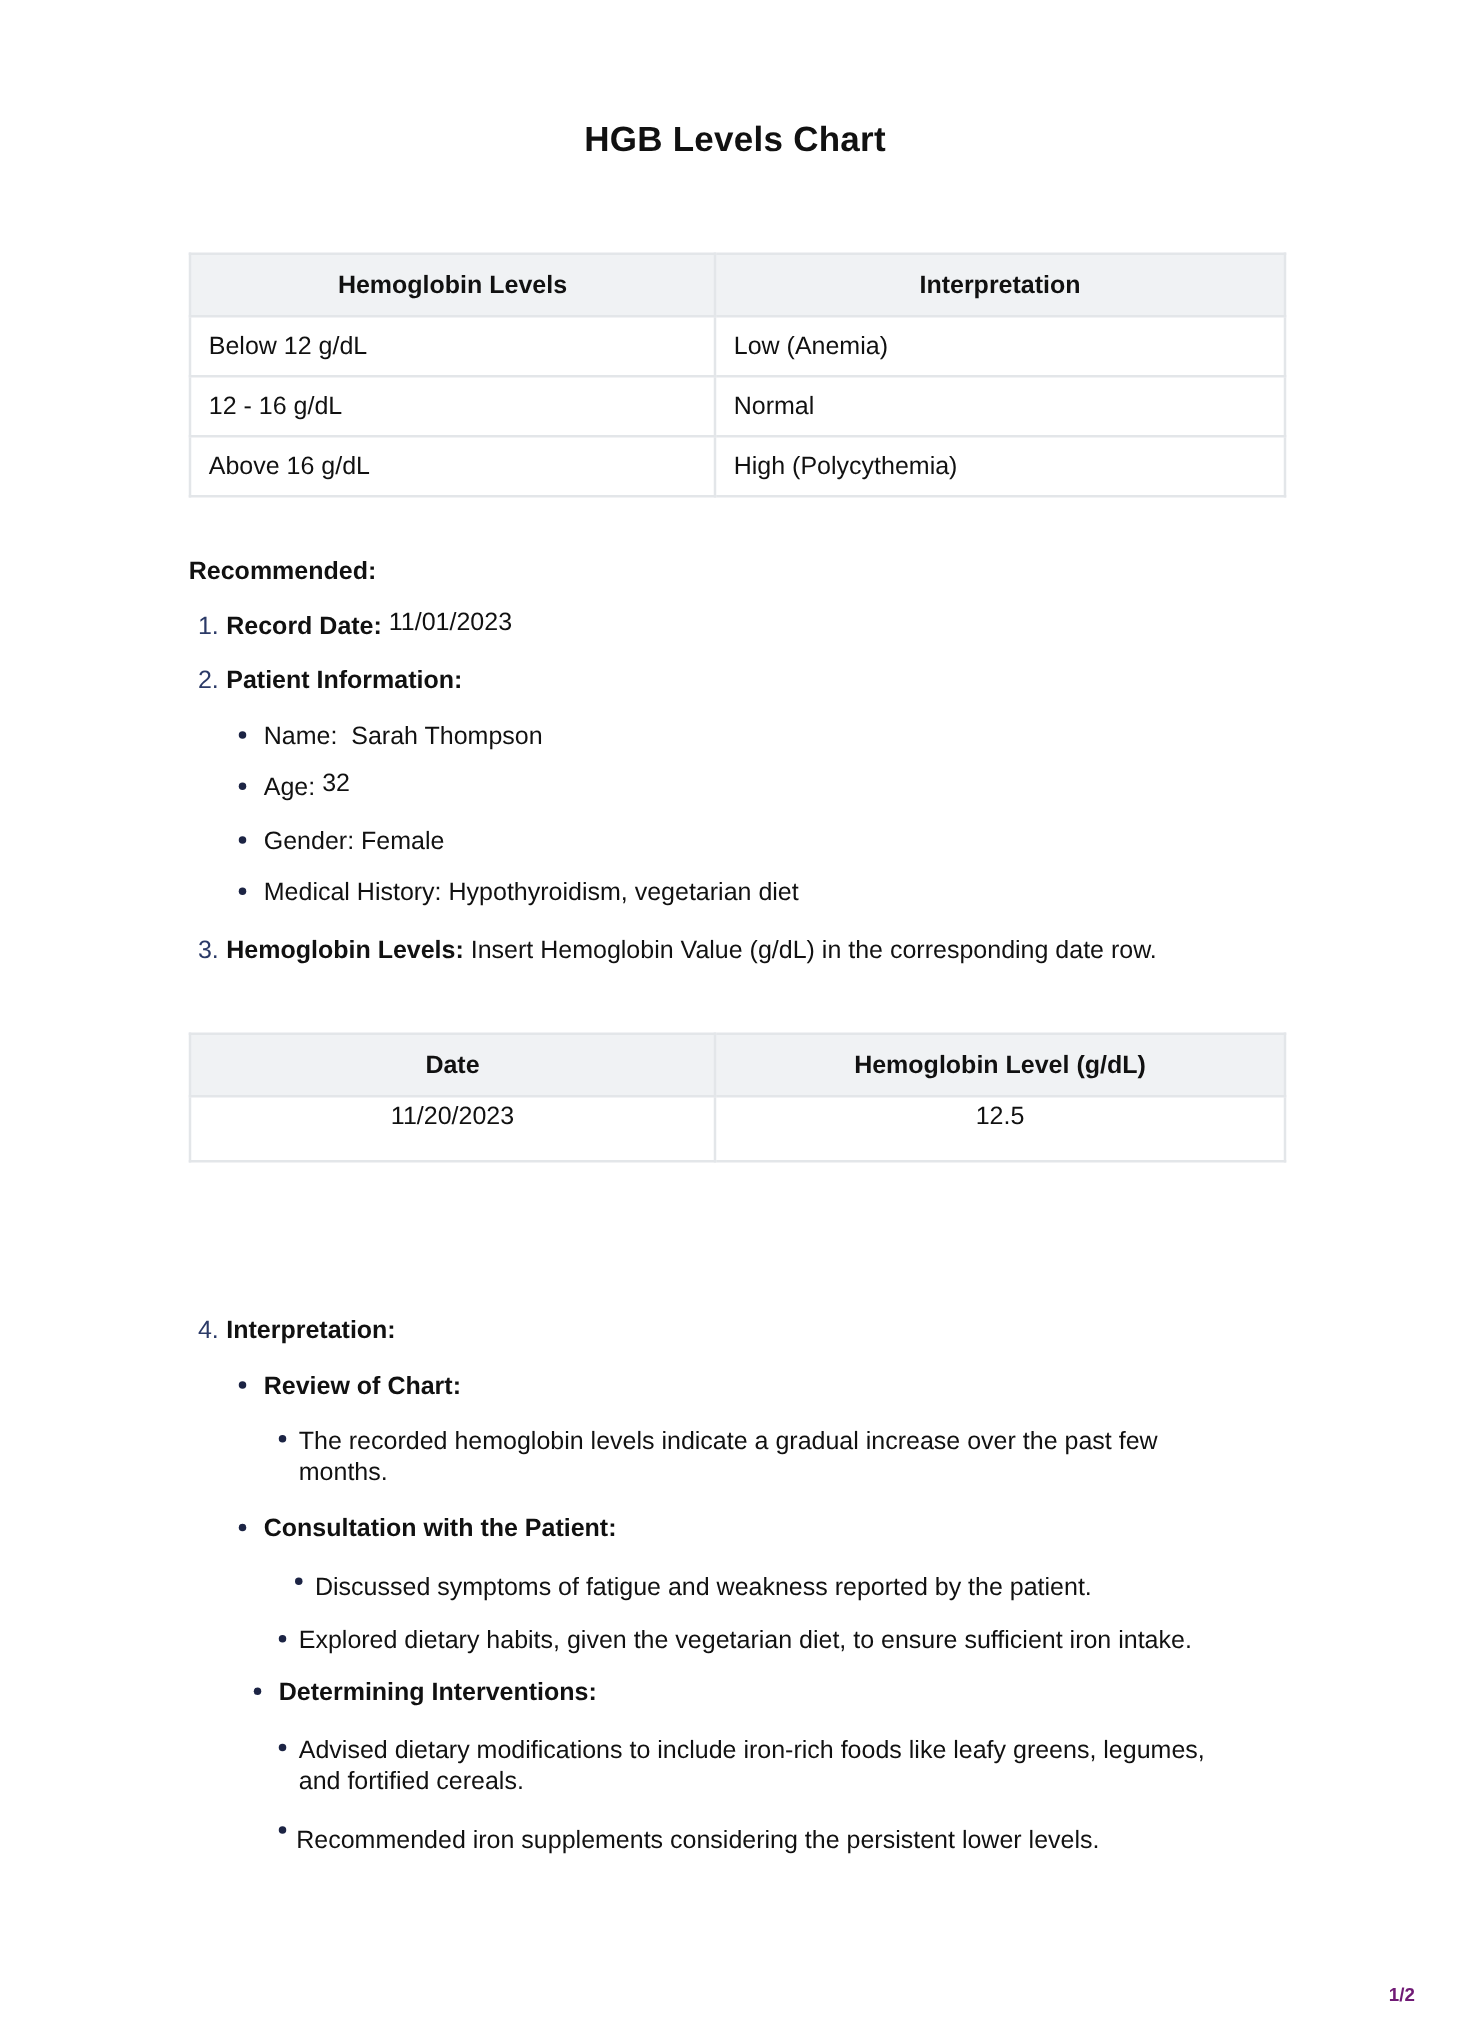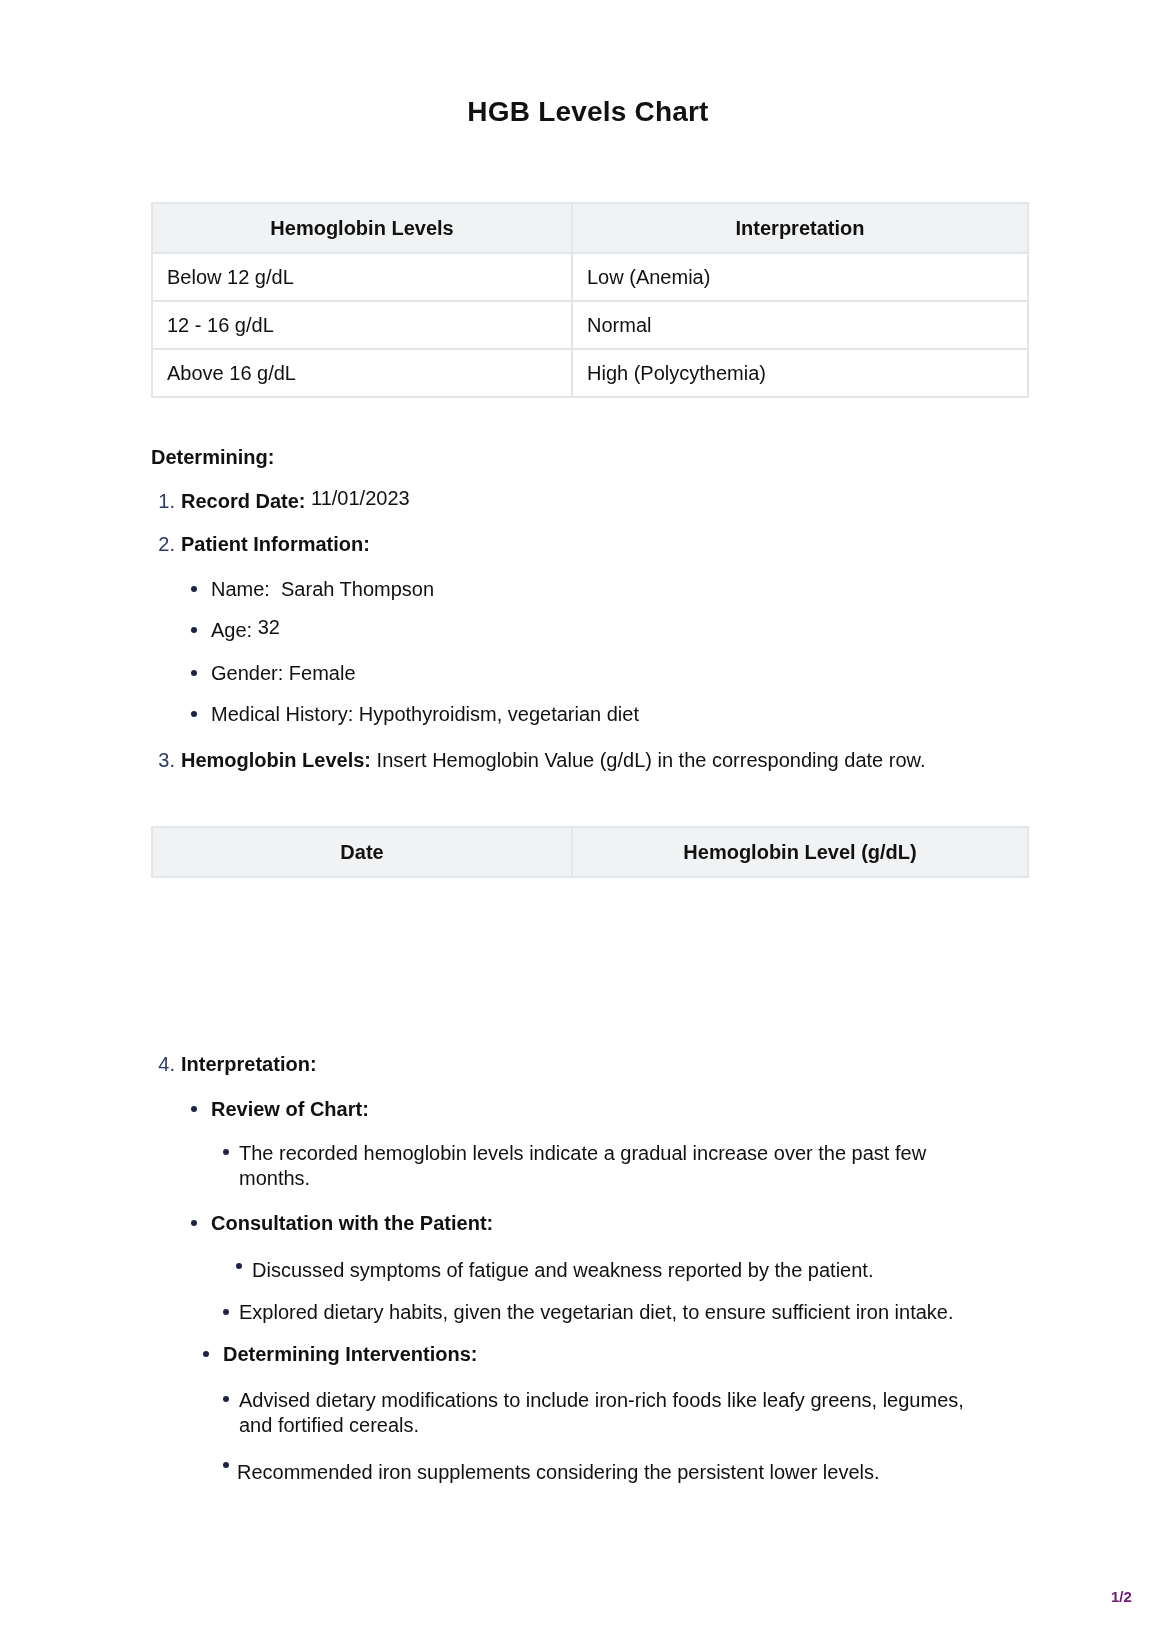--- a/index.html
+++ b/index.html
@@ -60,21 +60,21 @@
     <td>12 - 16 g/dL</td>
     <td>Normal</td>
   </tr>
   <tr>
     <td>Above 16 g/dL</td>
     <td>High (Polycythemia)</td>
   </tr>
 </tbody>
   </table>
 
-<h2 class="instructions-heading">Determining:</h2>
+<h2 class="instructions-heading">Recommended:</h2>
 
 <div class="block" style="top:490px;">
   <span class="num">1.</span><span class="bold">Record Date:</span>
   <span style="position:relative;top:-3px;">11/01/2023</span>
 </div>
 
 <div class="block" style="top:533px;">
   <span class="num">2.</span><span class="bold">Patient Information:</span>
 </div>
 
@@ -103,20 +103,24 @@
 <table class="grid" id="hgb-table">
   <colgroup>
       <col style="width:420px">
       <col style="width:456px">
     </colgroup>
   <tbody>
       <tr>
     <th>Date</th>
     <th>Hemoglobin Level (g/dL)</th>
   </tr>
+  <tr>
+    <td>11/20/2023</td>
+    <td>12.5</td>
+  </tr>
 </tbody>
   </table>
 
 <div class="block" style="top:1053px;">
   <span class="num">4.</span><span class="bold">Interpretation:</span>
 </div>
 
 <div class="bullet-row bold" style="top:1098px;left:191px;">
   <span class="dot"></span><span>Review of Chart:</span>
 </div>

